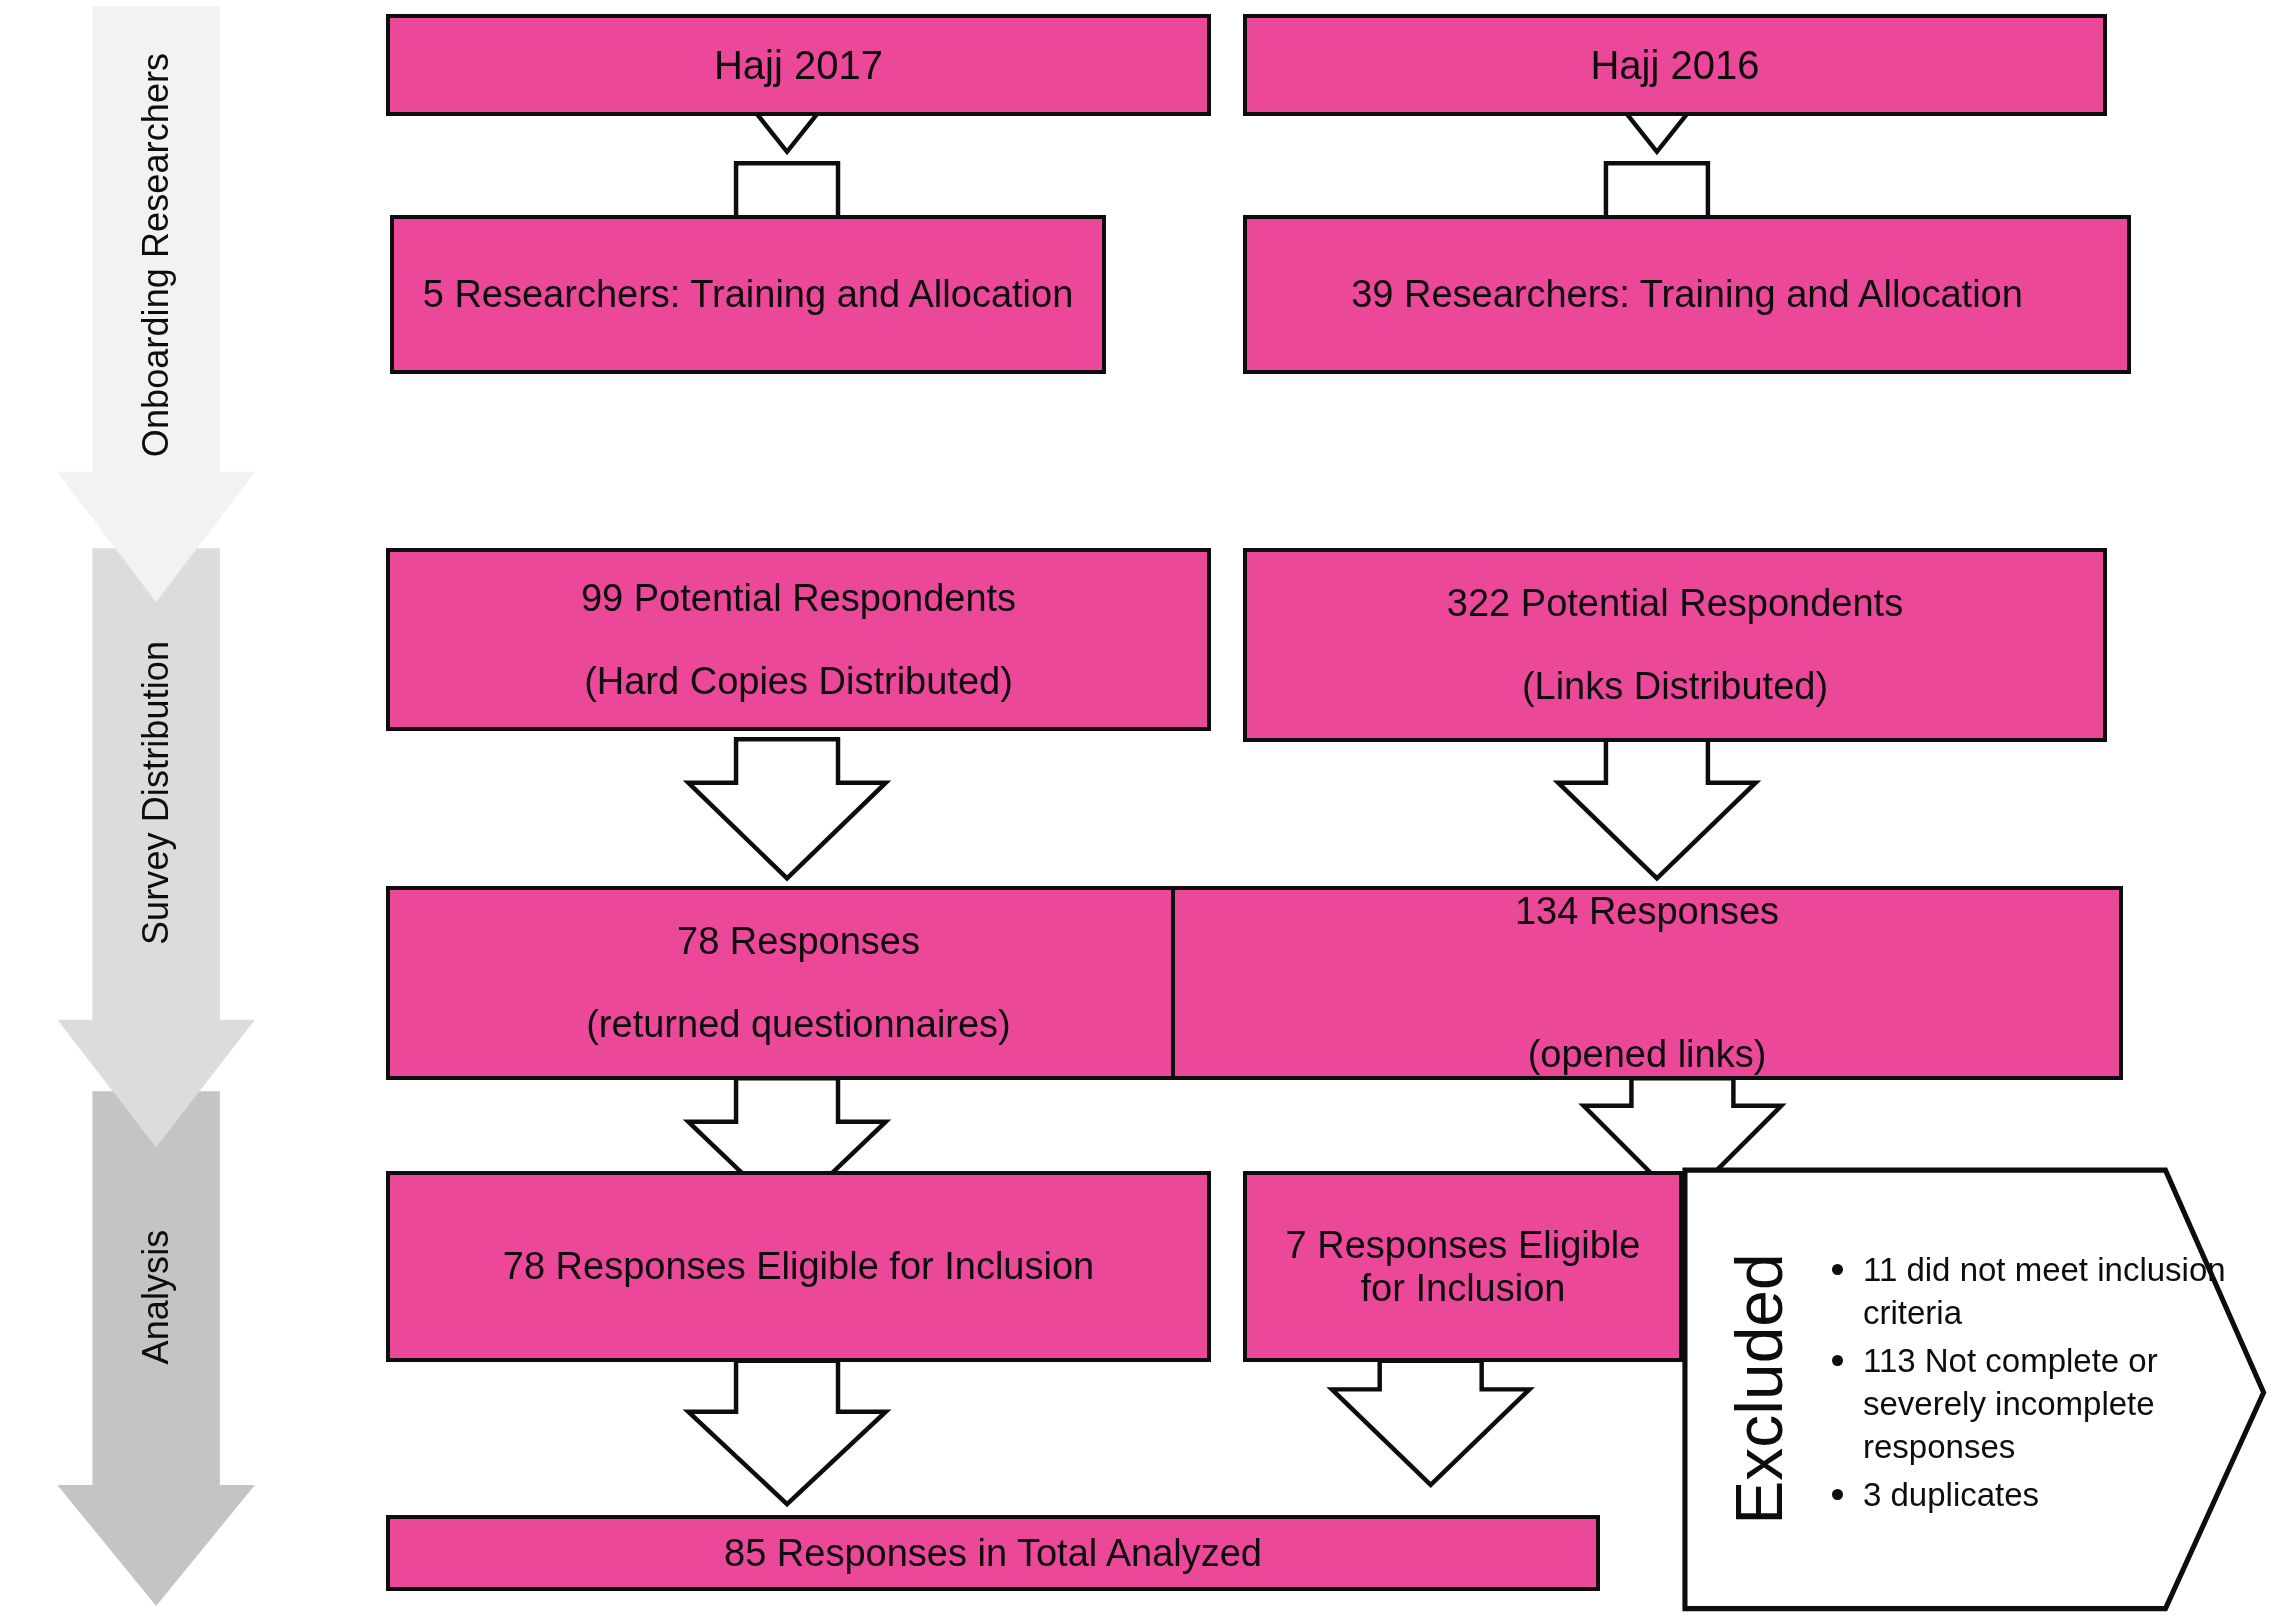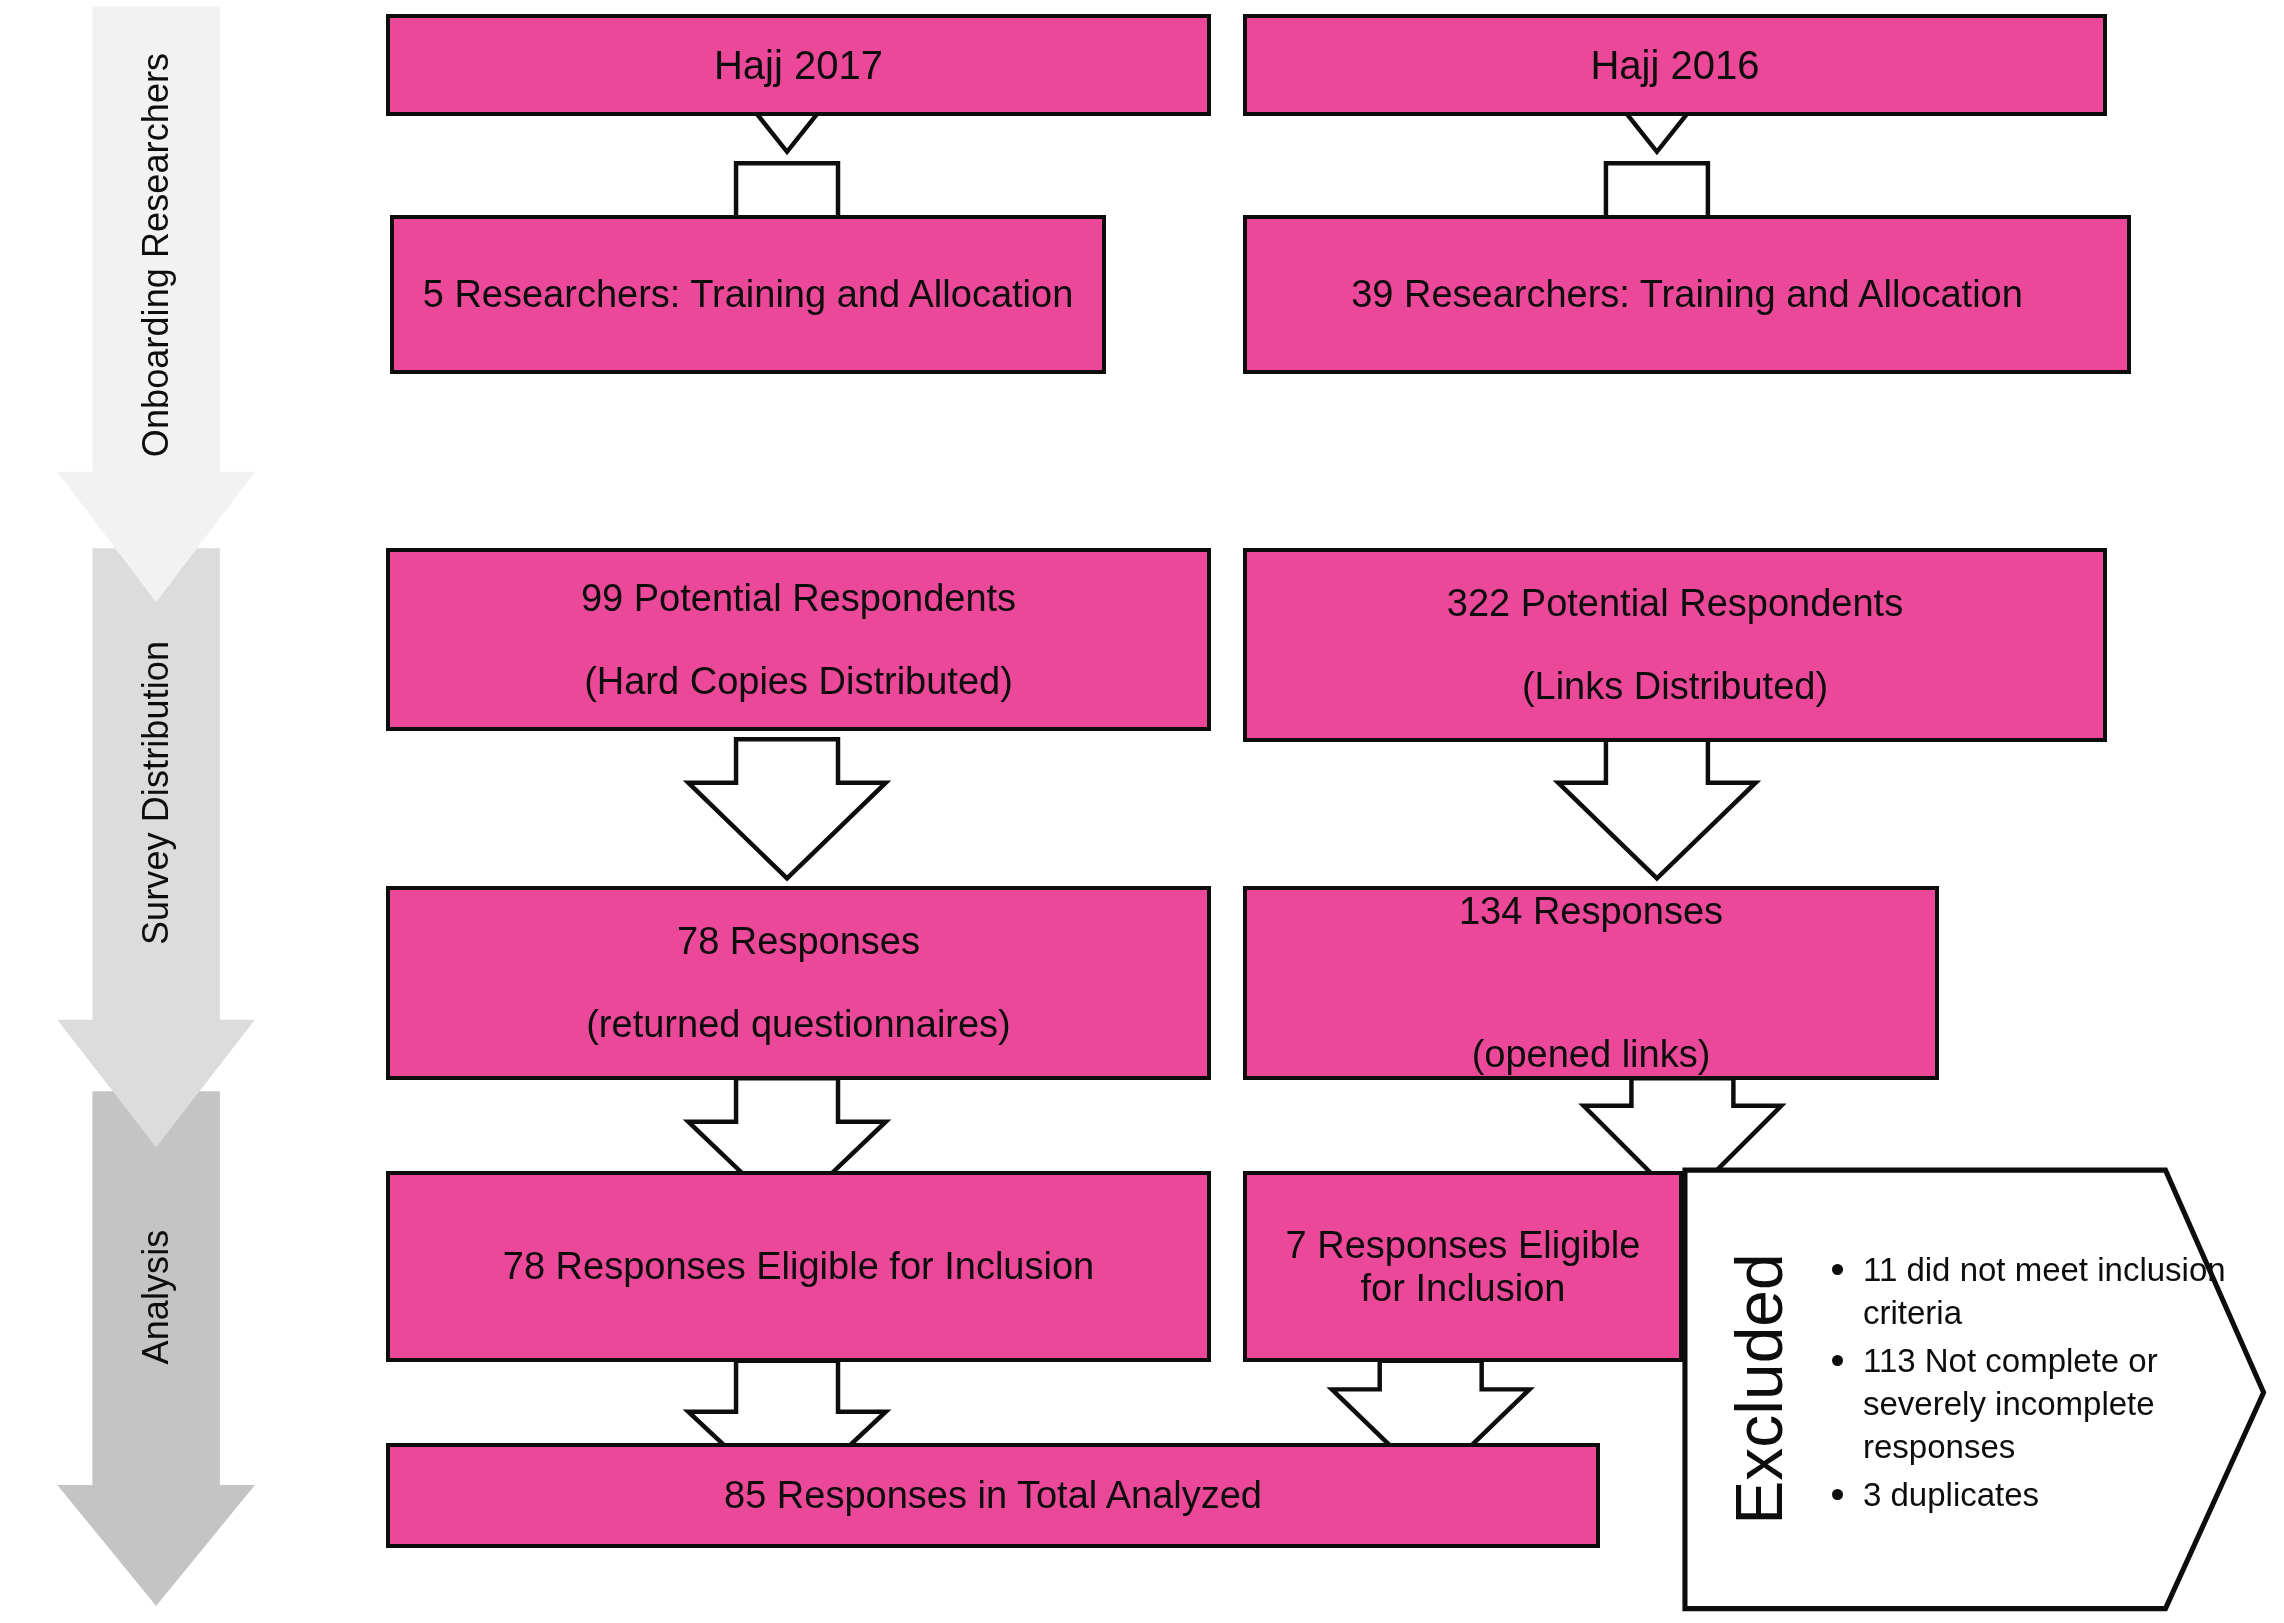--- a/index.html
+++ b/index.html
@@ -95,36 +95,36 @@
     <span class="gap"></span>
     <span class="ln t-md">(Links Distributed)</span>
   </div>
 
   <div class="node" style="left:386px;top:886px;width:825px;height:194px;">
     <span class="ln t-md">78 Responses</span>
     <span class="gap"></span>
     <span class="ln t-md">(returned questionnaires)</span>
   </div>
 
-  <div class="node" style="left:1243px;top:886px;width:696px;height:194px;gap:32px;">
+  <div class="node" style="left:1171px;top:886px;width:952px;height:194px;gap:32px;">
     <span class="ln t-md">134 Responses</span>
     <span class="gap"></span>
     <span class="ln t-md">(opened links)</span>
   </div>
 
   <div class="node" style="left:386px;top:1171px;width:825px;height:191px;">
     <span class="ln t-md">78 Responses Eligible for Inclusion</span>
   </div>
 
   <div class="node" style="left:1243px;top:1171px;width:440px;height:191px;">
     <span class="ln t-md">7 Responses Eligible</span>
     <span class="ln t-md">for Inclusion</span>
   </div>
 
-  <div class="node" style="left:386px;top:1443px;width:1214px;height:105px;">
+  <div class="node" style="left:386px;top:1515px;width:1214px;height:76px;">
     <span class="ln t-md">85 Responses in Total Analyzed</span>
   </div>
 
   <div class="excl-word" style="left:1759px;top:1389px;transform:translate(-50%,-50%) rotate(-90deg);">Excluded</div>
 
   <ul class="excl-list" style="left:1823px;top:1249px;width:408px;">
     <li>11 did not meet inclusion criteria</li>
     <li>113 Not complete or severely incomplete responses</li>
     <li>3 duplicates</li>
   </ul>

